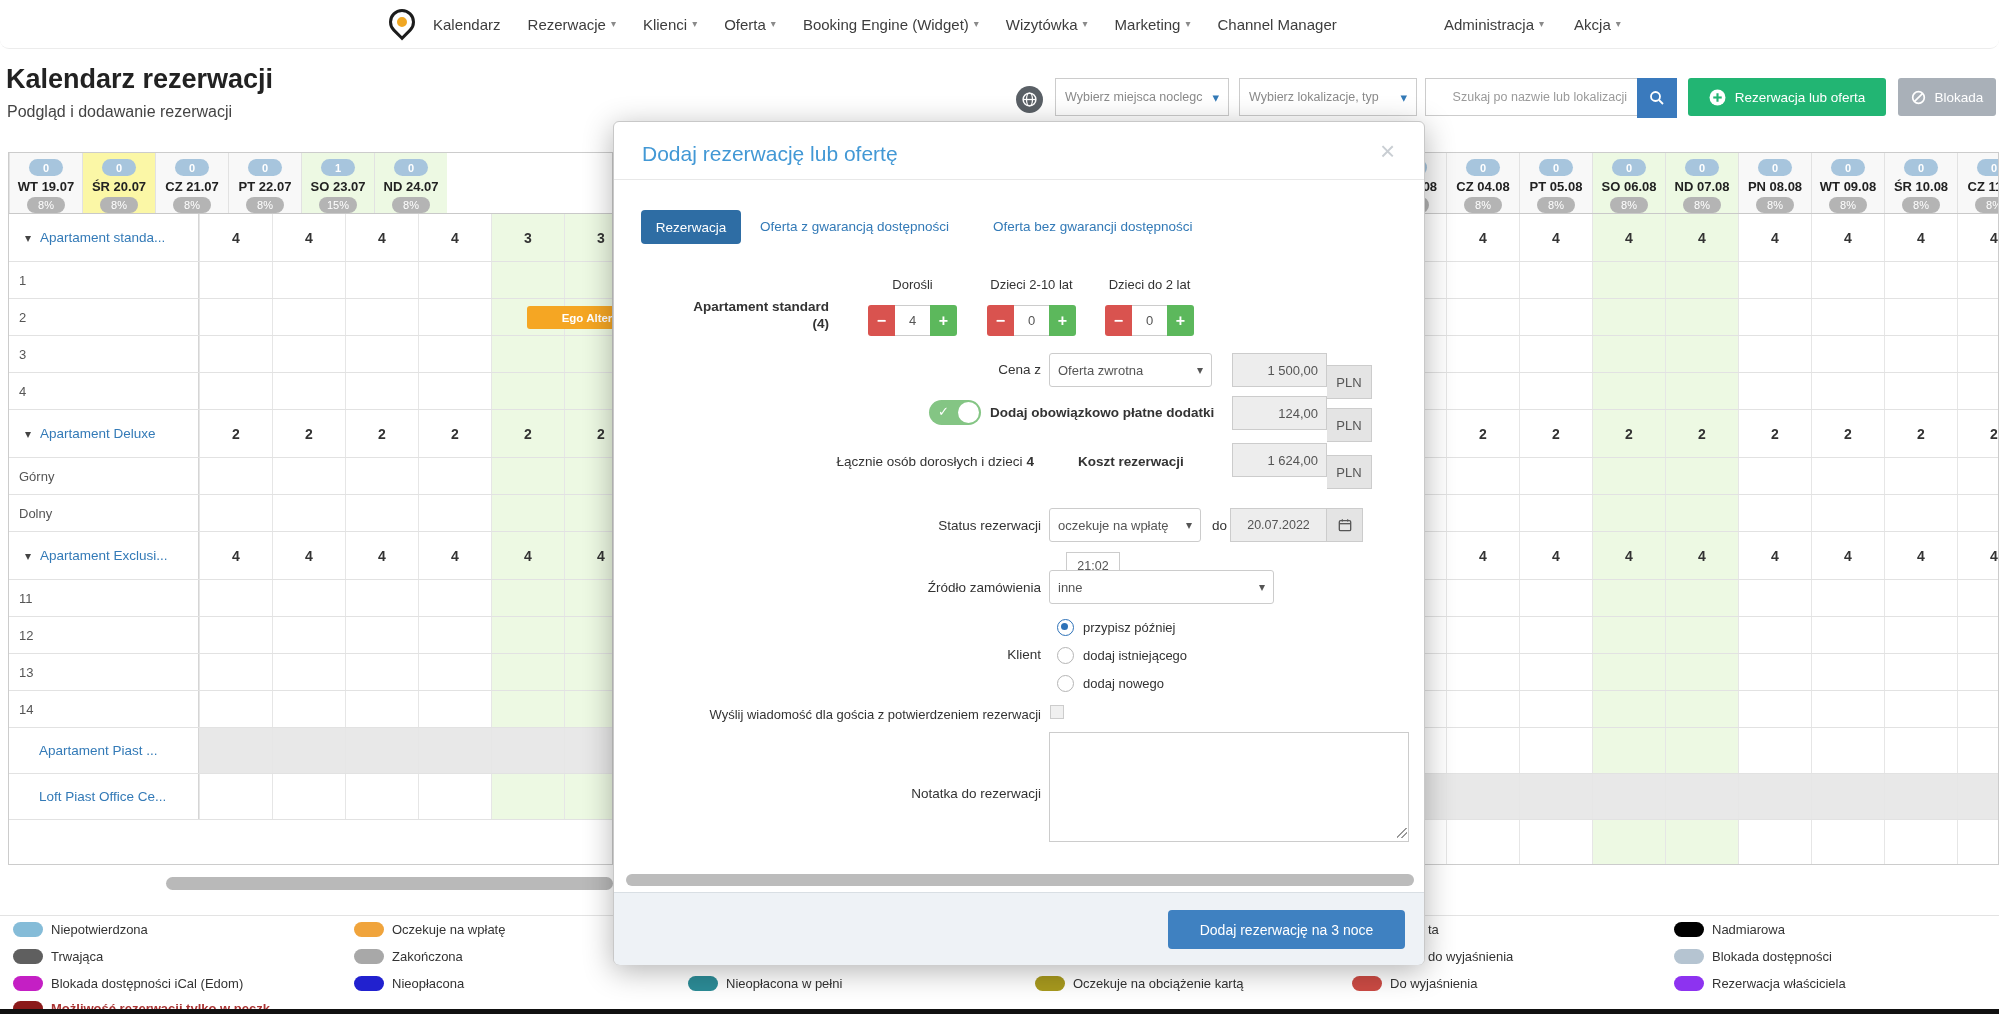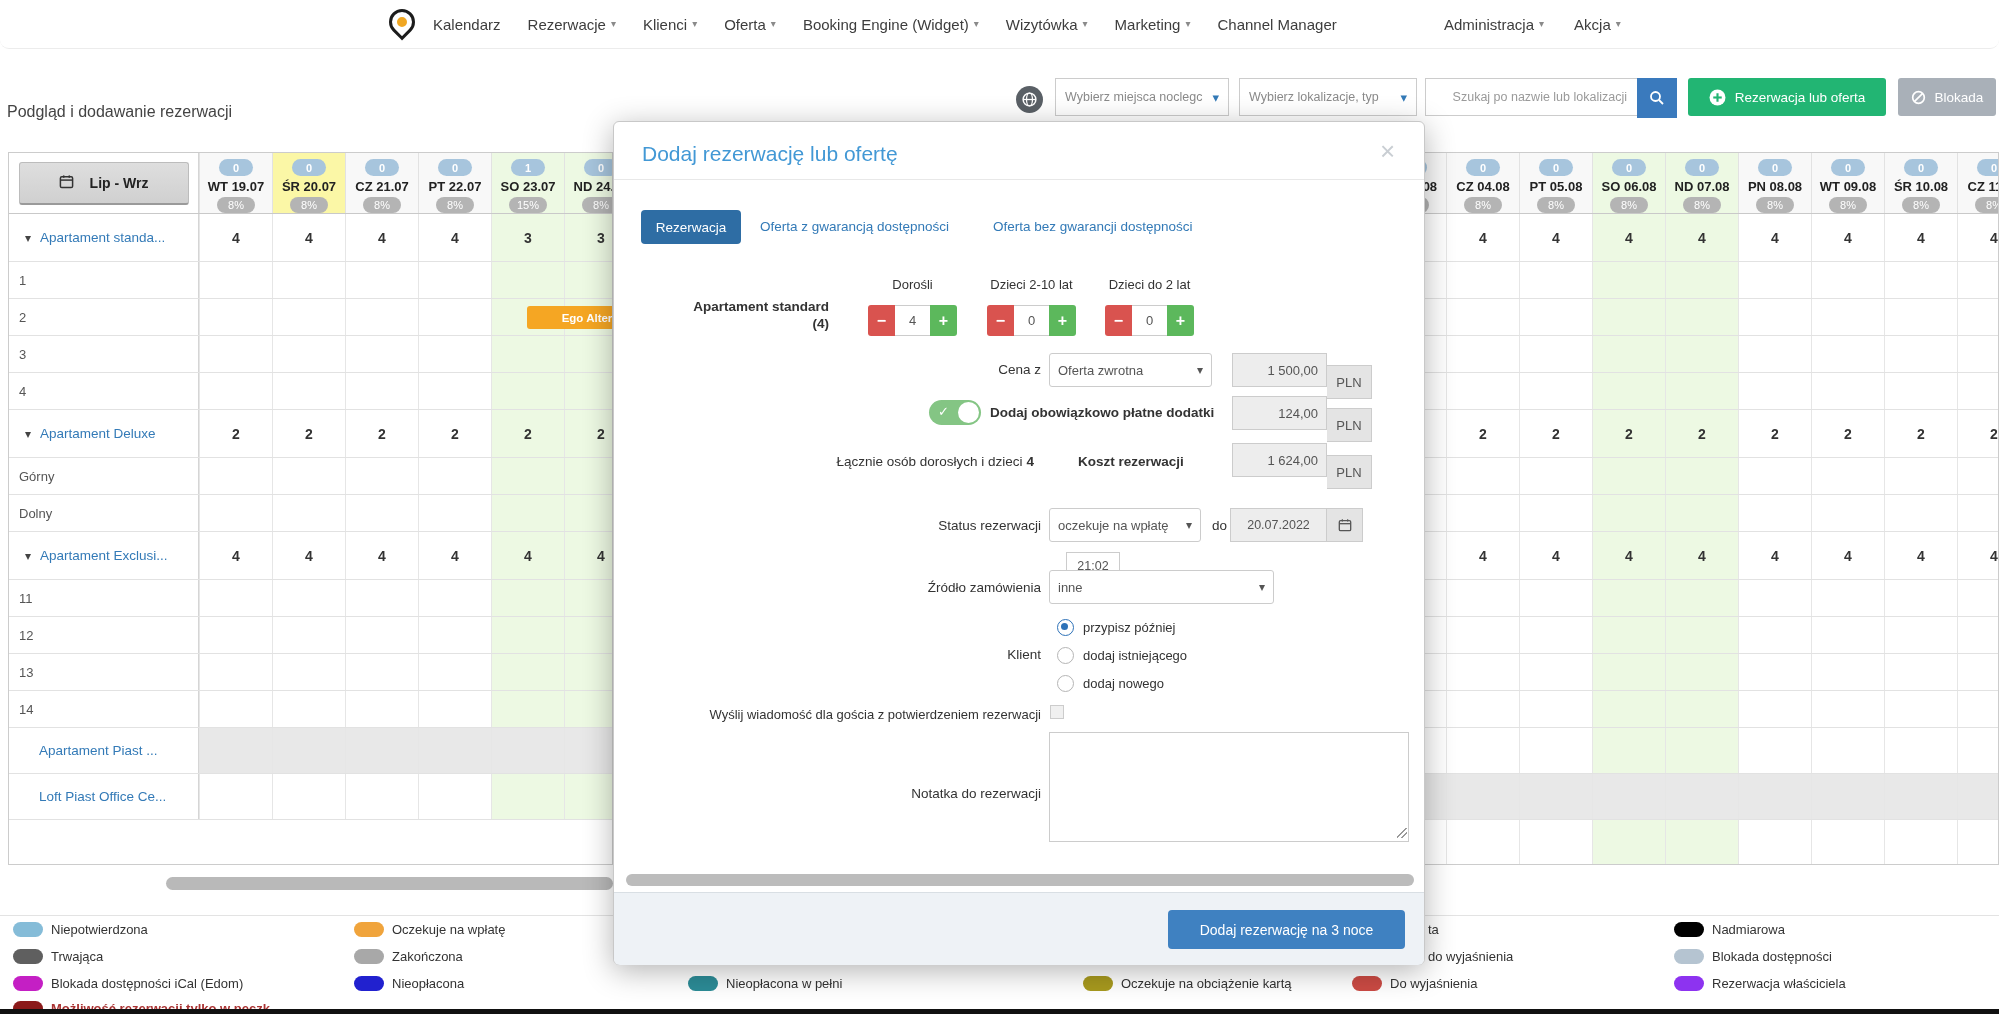--- a/index.html
+++ b/index.html
@@ -195,20 +195,21 @@
           <span>Administracja</span>
           <span class="nav-caret">▾</span>
         </div>
         <div class="nav-item">
           <span>Akcja</span>
           <span class="nav-caret">▾</span>
         </div>
       </div>
   </div>
 
+  <div id="page-title">Kalendarz rezerwacji</div>
   <div id="page-subtitle">Podgląd i dodawanie rezerwacji</div>
 
   <div id="globe">
     <svg width="17" height="17" viewBox="0 0 16 16">
         <circle cx="8" cy="8" r="6" fill="none" stroke="#fff" stroke-width="1.4"></circle>
         <ellipse cx="8" cy="8" rx="2.8" ry="6" fill="none" stroke="#fff" stroke-width="1.2"></ellipse>
         <line x1="2" y1="8" x2="14" y2="8" stroke="#fff" stroke-width="1.2"></line>
       </svg>
   </div>
   <div class="ctl hdr-select" id="property-select">
@@ -239,31 +240,20 @@
   <div class="ctl act-btn" id="block-btn">
     <svg width="15" height="15" viewBox="0 0 16 16">
         <circle cx="8" cy="8" r="6.2" fill="none" stroke="#fff" stroke-width="1.8"></circle>
         <line x1="3.8" y1="12.2" x2="12.2" y2="3.8" stroke="#fff" stroke-width="1.8"></line>
       </svg>
     <span>Blokada</span>
   </div>
 
   <div class="cal-pane" id="cal-left">
       <div class="c-row hrow">
-        <div class="lbl-cell">
-          <div class="range-btn">
-            <span><svg width="15" height="15" viewBox="0 0 16 16">
-                <rect x="1.5" y="3" width="13" height="11.5" rx="1.5" fill="none" stroke="#333" stroke-width="1.6"></rect>
-                <line x1="1.5" y1="6.5" x2="14.5" y2="6.5" stroke="#333" stroke-width="1.6"></line>
-                <line x1="5" y1="1.5" x2="5" y2="4" stroke="#333" stroke-width="1.6"></line>
-                <line x1="11" y1="1.5" x2="11" y2="4" stroke="#333" stroke-width="1.6"></line>
-              </svg></span>
-            <span>Lip - Wrz</span>
-          </div>
-        </div>
         <div class="day-col ">
           <span class="badge-pill">0</span>
           <span class="day-name">WT 19.07</span>
           <span class="occ-pill">8%</span>
         </div>
         <div class="day-col today">
           <span class="badge-pill">0</span>
           <span class="day-name">ŚR 20.07</span>
           <span class="occ-pill">8%</span>
         </div>
@@ -724,21 +714,21 @@
         <span class="lg-text">Blokada dostępności iCal (Edom)</span>
       </div>
       <div class="lg-item" style="left: 354px; top: 975px;">
         <span class="lg-pill" style="background: rgb(33, 33, 207);"></span>
         <span class="lg-text">Nieopłacona</span>
       </div>
       <div class="lg-item" style="left: 688px; top: 975px;">
         <span class="lg-pill" style="background: rgb(44, 140, 151);"></span>
         <span class="lg-text">Nieopłacona w pełni</span>
       </div>
-      <div class="lg-item" style="left: 1048px; top: 975px; padding-left: 35px;">
+      <div class="lg-item" style="left: 1000px; top: 975px; padding-left: 35px;">
         <span class="lg-pill" style="background: rgb(168, 154, 30);"></span>
         <span class="lg-text">Oczekuje na obciążenie kartą</span>
       </div>
       <div class="lg-item" style="left: 1352px; top: 975px;">
         <span class="lg-pill" style="background: rgb(204, 75, 68);"></span>
         <span class="lg-text">Do wyjaśnienia</span>
       </div>
       <div class="lg-item" style="left: 1674px; top: 975px;">
         <span class="lg-pill" style="background: rgb(141, 51, 240);"></span>
         <span class="lg-text">Rezerwacja właściciela</span>

